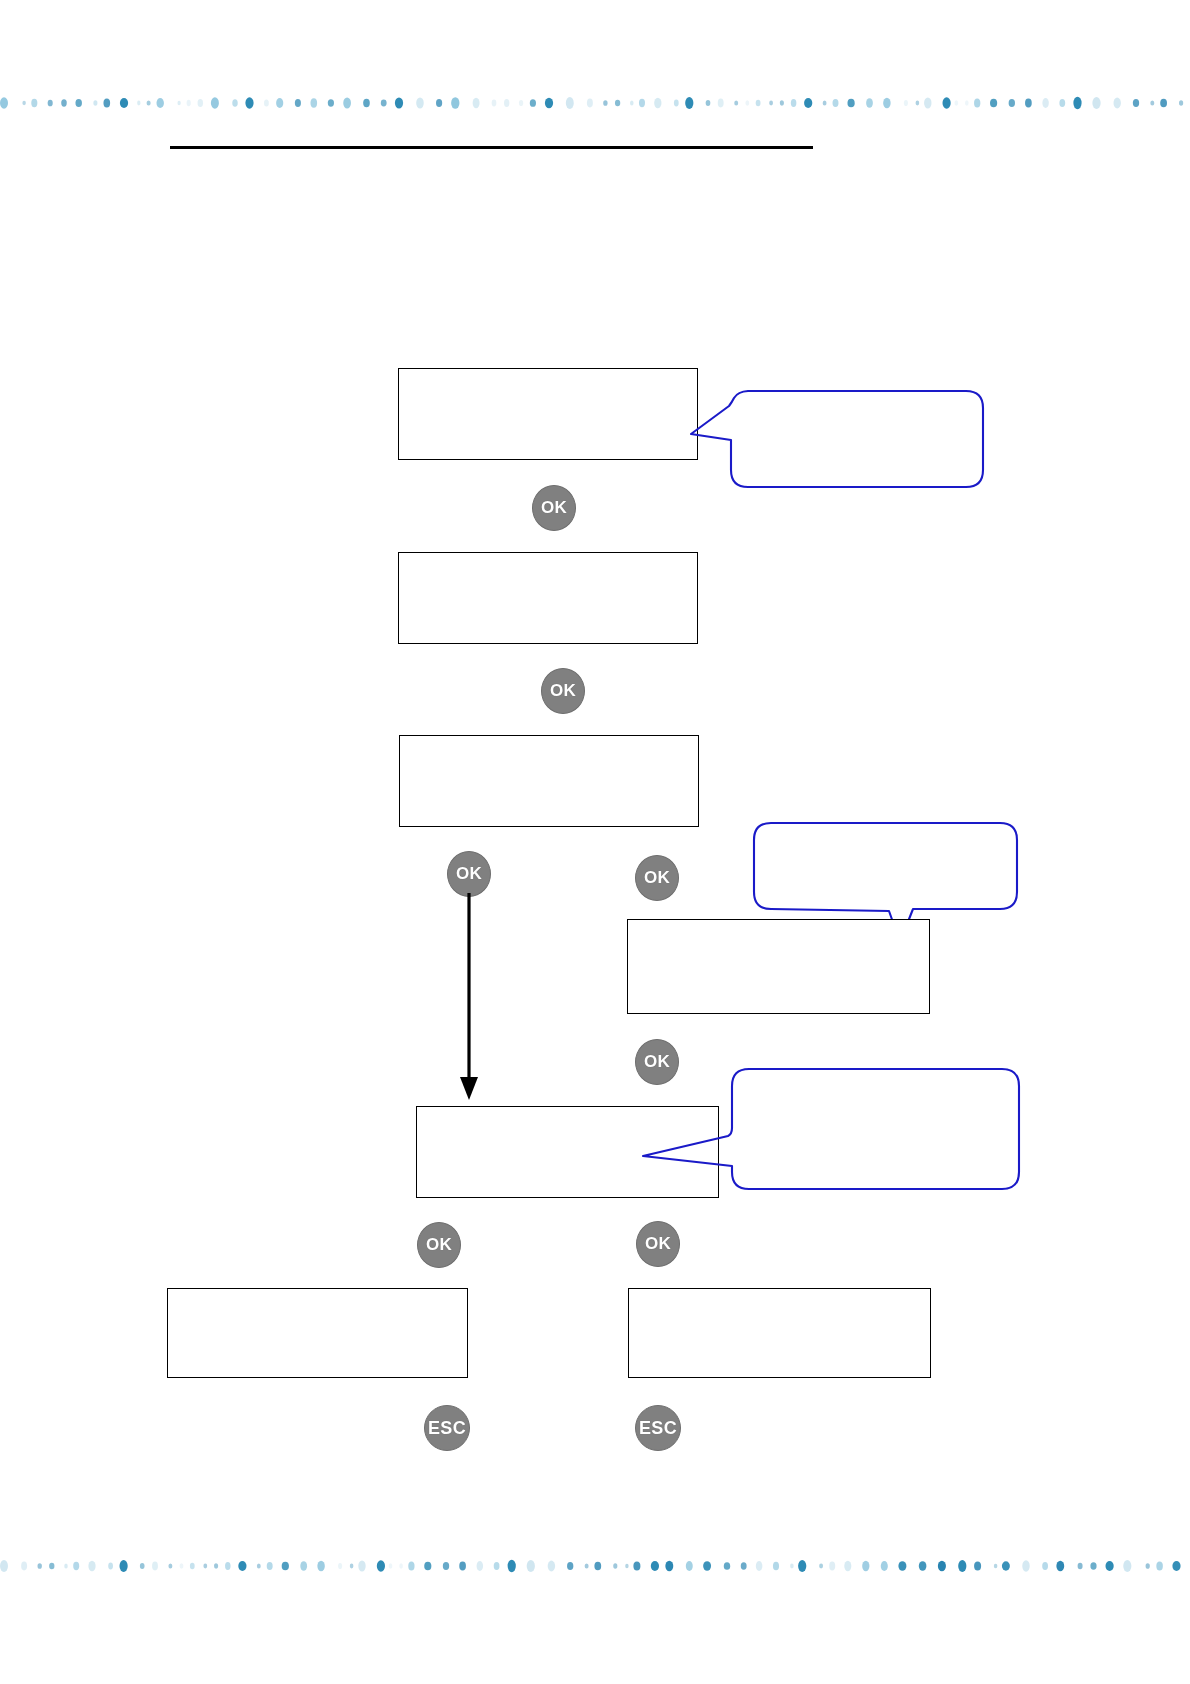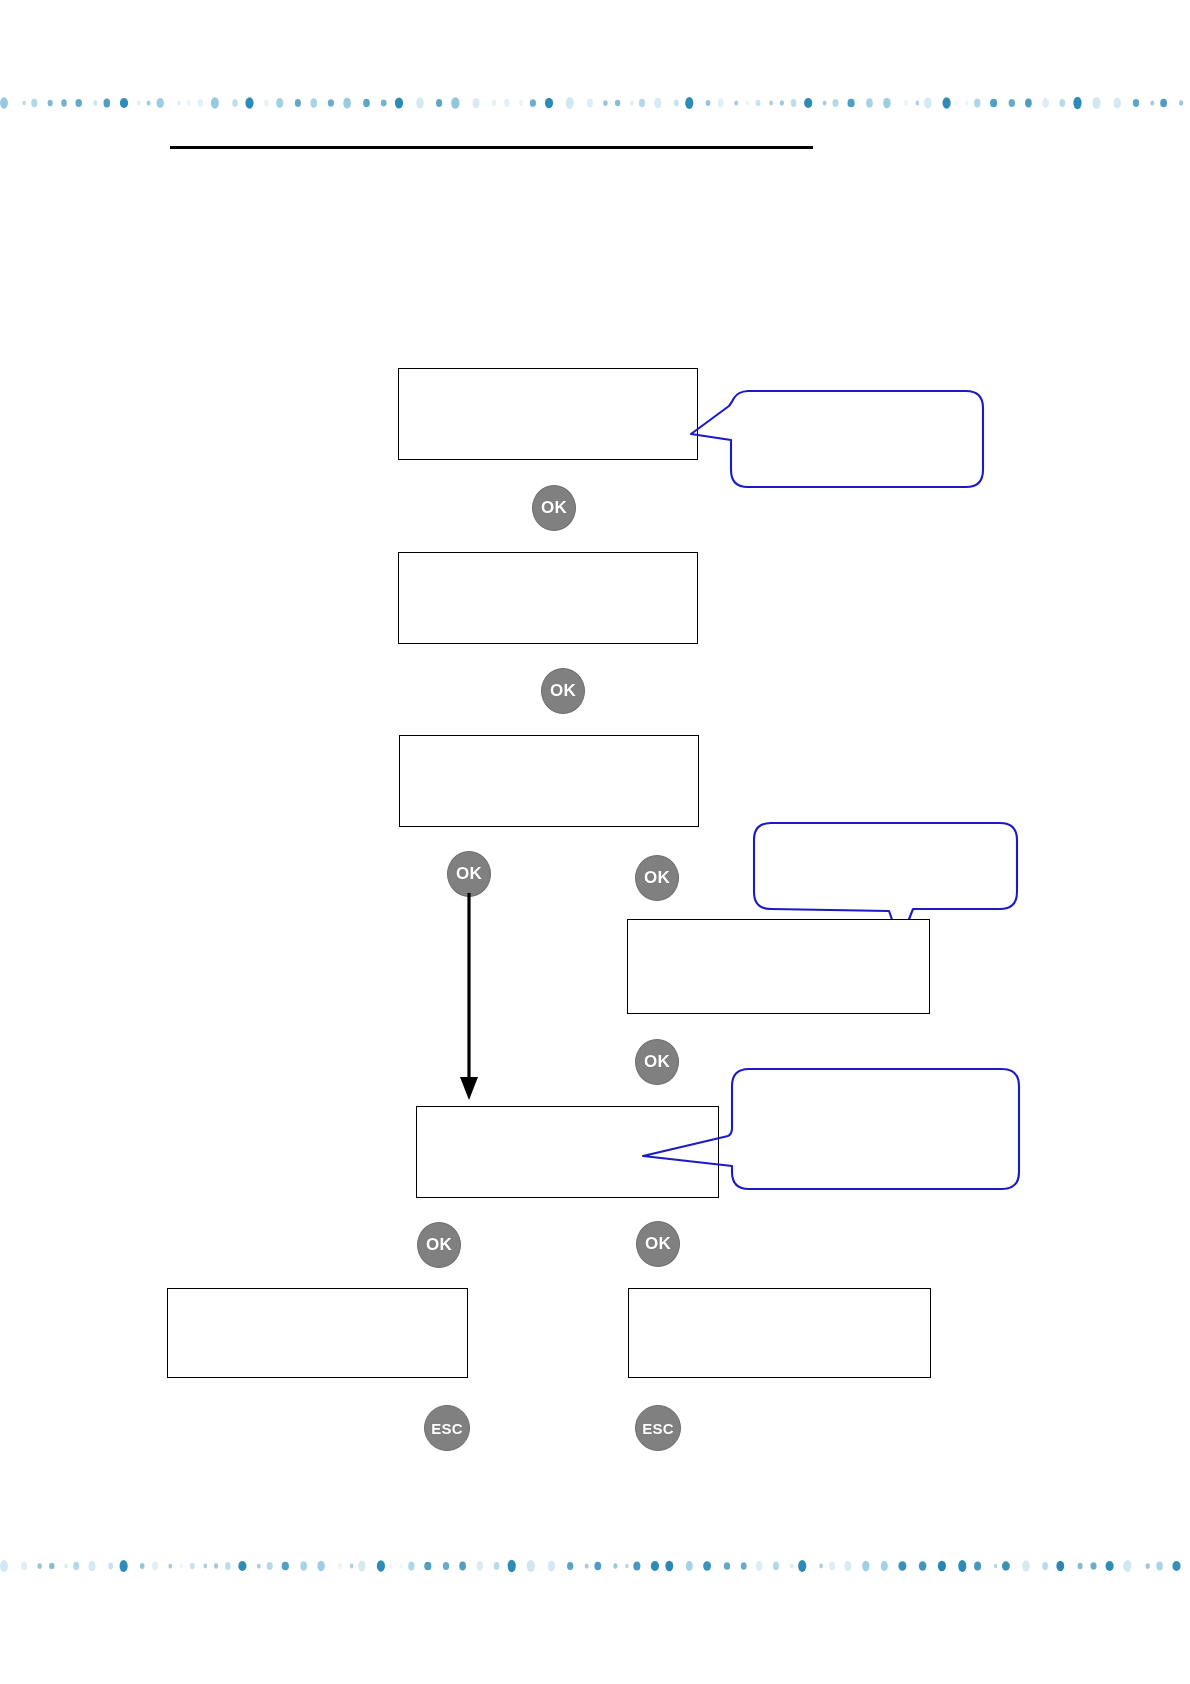--- a/index.html
+++ b/index.html
@@ -64,21 +64,21 @@
     user-select: none;
   }
   .key-ok {
     width: 44px;
     height: 46px;
     font-size: 17px;
   }
   .key-esc {
     width: 46px;
     height: 46px;
-    font-size: 15px;
+    font-size: 18px;
   }
 
   
   .callout {
     position: absolute;
   }
   .callout svg { display: block; overflow: visible; }
   .callout-text {
     position: absolute;
     font-size: 12.5px;

